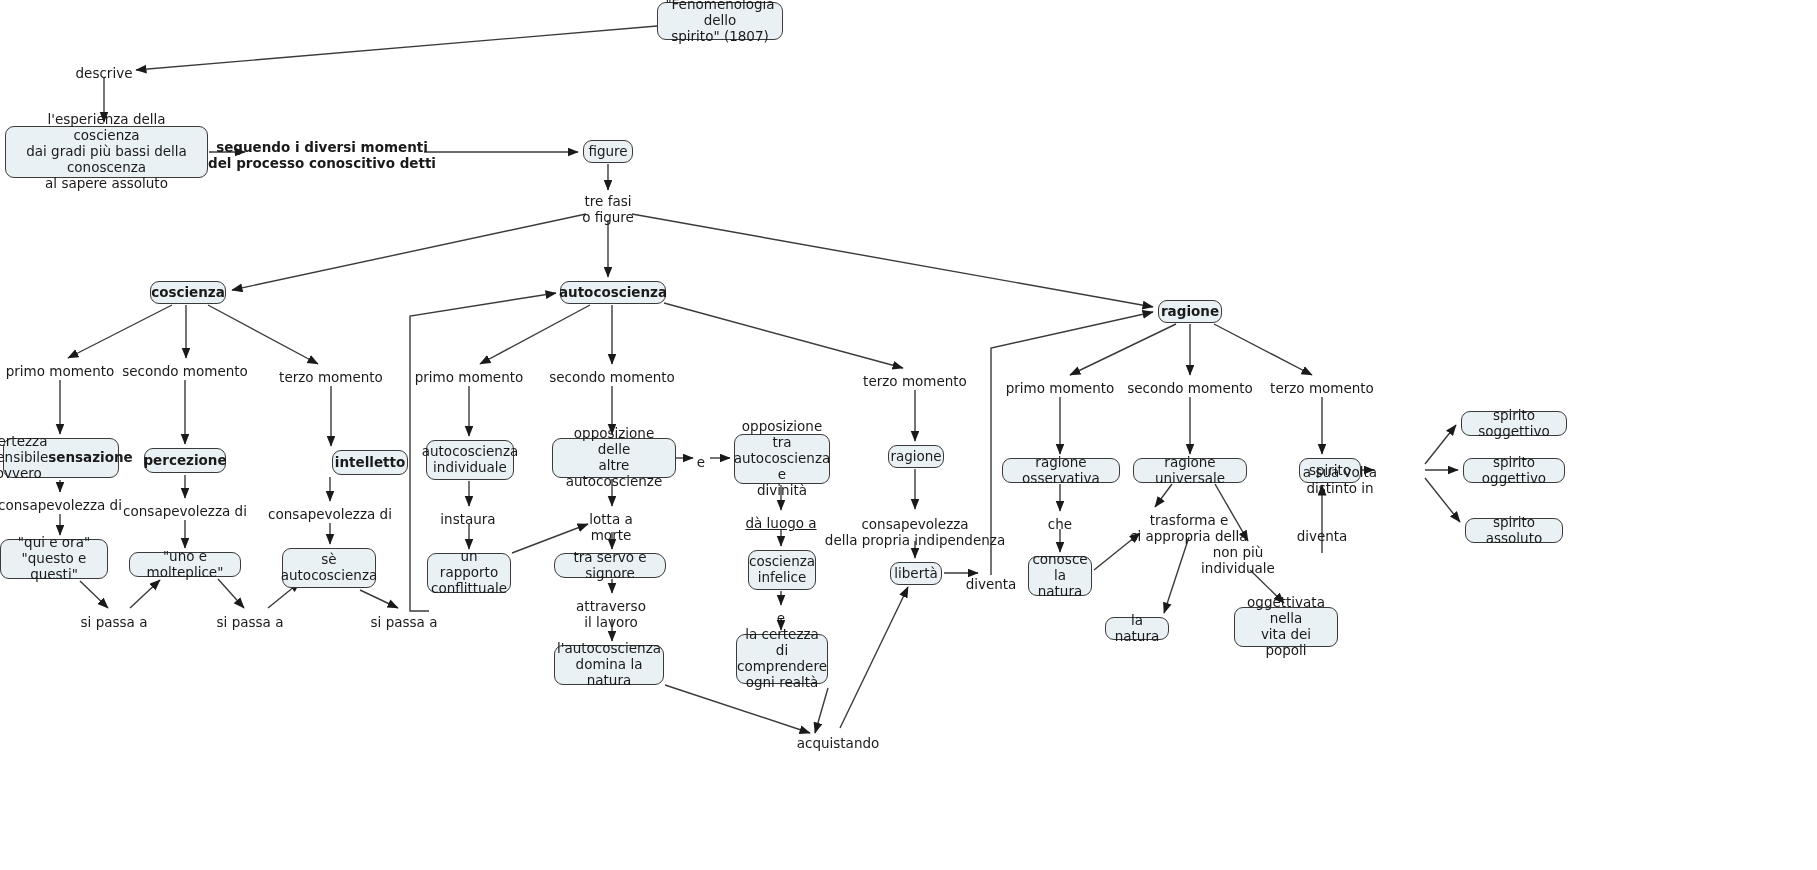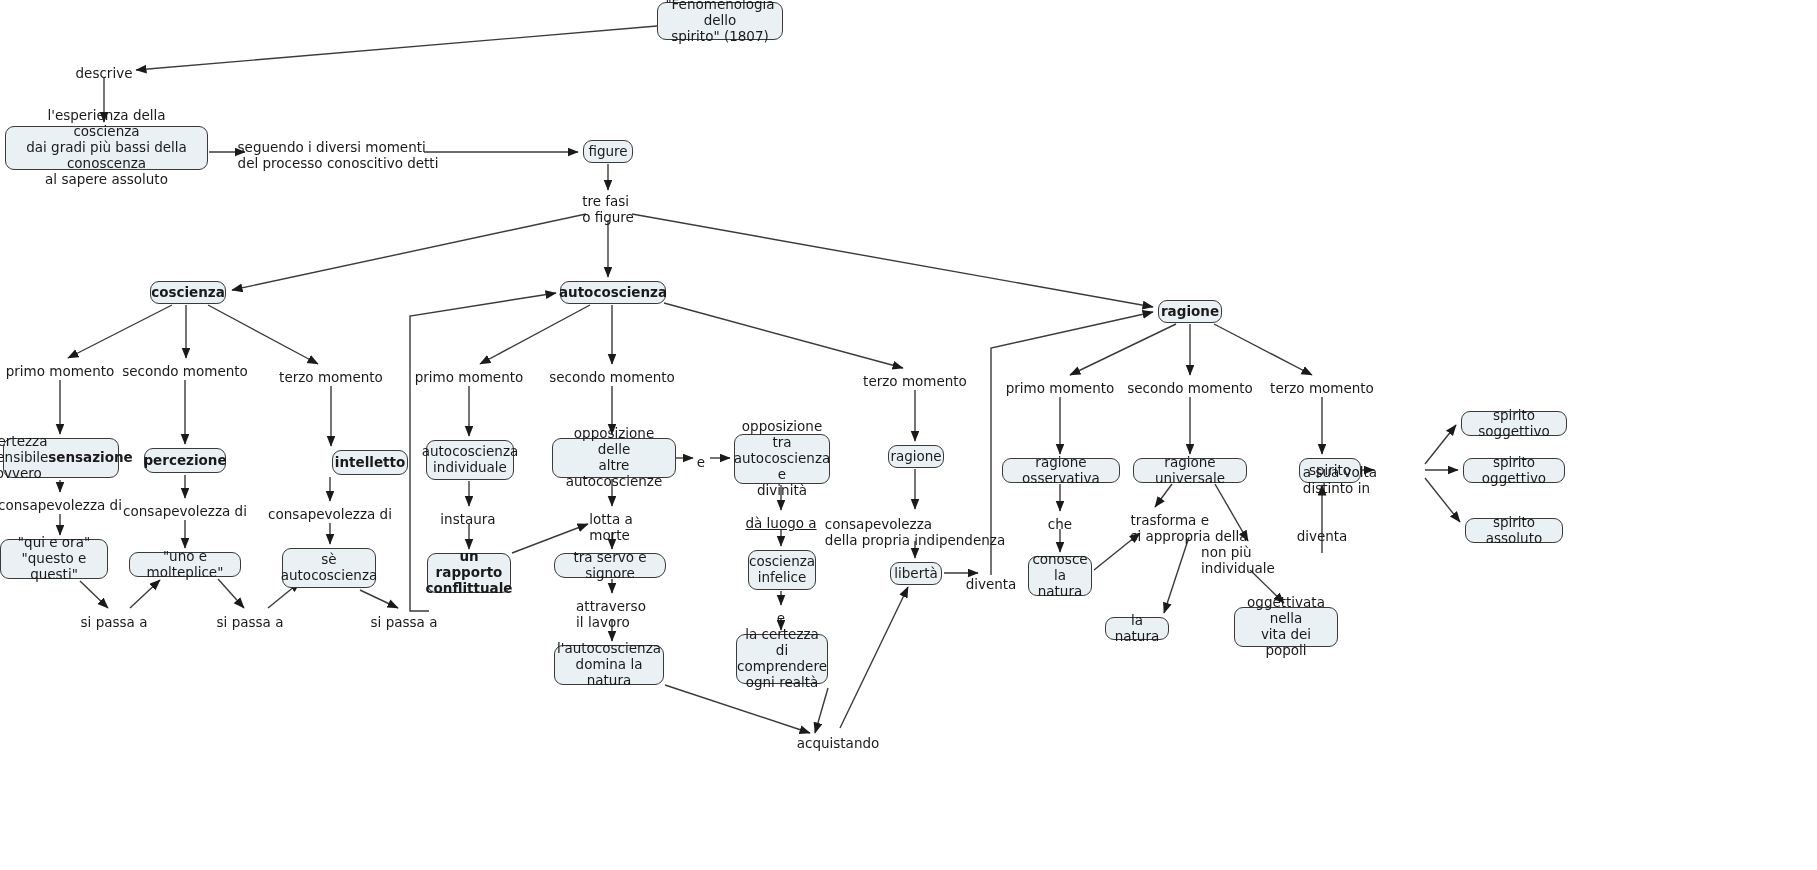--- a/index.html
+++ b/index.html
@@ -3,21 +3,21 @@
 <meta charset="utf-8">
 <style>
   html,body{margin:0;padding:0;background:#ffffff;}
   #stage{position:relative;width:1817px;height:870px;background:#ffffff;
          font-family:"DejaVu Sans","Liberation Sans",sans-serif;overflow:hidden;}
   #wires{position:absolute;left:0;top:0;width:1817px;height:870px;pointer-events:none;}
   .node{position:absolute;box-sizing:border-box;background:#eaf1f4;border:1px solid #3a3a3a;
         border-radius:9px;color:#1a1a1a;display:flex;align-items:center;justify-content:center;
         text-align:center;line-height:1.18;font-size:13.5px;padding:4px 7px;}
   .node.b{font-weight:bold;}
-  .lbl{position:absolute;color:#1a1a1a;font-size:13.5px;line-height:1.18;
+  .lbl{position:absolute;color:#1a1a1a;font-size:13.5px;line-height:1.18;text-align:center;
        white-space:pre;transform:translateX(-50%);}
 </style>
 </head>
 <body>
 
 <div id="stage">
 
   <svg id="wires" viewBox="0 0 1817 870">
     <defs>
       <marker id="ah" markerWidth="9" markerHeight="9" refX="7.5" refY="3.2" orient="auto" markerUnits="strokeWidth">
@@ -114,21 +114,21 @@
 
       <path d="M429,611 L410,611 L410,316 L556,293" marker-end="url(#ah)"></path>
 
       <path d="M991,575 L991,348 L1153,312" marker-end="url(#ah)"></path>
     </g>
   </svg>
 
   <div id="nodes-host">
       <div class="node" style="left: 657px; top: 2px; width: 126px; height: 38px; white-space: pre-line;">"Fenomenologia dello
 spirito" (1807)</div>
-      <div class="node" style="left: 5px; top: 126px; width: 203px; height: 44px; white-space: pre-line;">l'esperienza della coscienza
+      <div class="node" style="left: 5px; top: 126px; width: 203px; height: 52px; white-space: pre-line;">l'esperienza della coscienza
 dai gradi più bassi della conoscenza
 al sapere assoluto</div>
       <div class="node" style="left: 583px; top: 140px; width: 50px; height: 23px; white-space: pre-line;">figure</div>
       <div class="node b" style="left: 150px; top: 281px; width: 76px; height: 23px; white-space: pre-line;">coscienza</div>
       <div class="node b" style="left: 560px; top: 281px; width: 106px; height: 23px; white-space: pre-line;">autocoscienza</div>
       <div class="node b" style="left: 1158px; top: 300px; width: 64px; height: 23px; white-space: pre-line;">ragione</div>
       <div class="node" style="left: 3px; top: 438px; width: 116px; height: 40px; white-space: pre-line;">certezza sensibile
 ovvero <b>sensazione</b></div>
       <div class="node b" style="left: 144px; top: 448px; width: 82px; height: 25px; white-space: pre-line;">percezione</div>
       <div class="node b" style="left: 291px; top: 450px; width: 76px; height: 25px; white-space: pre-line; margin-left: 41px;">intelletto</div>
@@ -138,21 +138,21 @@
       <div class="node" style="left: 282px; top: 548px; width: 94px; height: 40px; white-space: pre-line;">sè
 autocoscienza</div>
       <div class="node" style="left: 426px; top: 440px; width: 88px; height: 40px; white-space: pre-line;">autocoscienza
 individuale</div>
       <div class="node" style="left: 552px; top: 438px; width: 124px; height: 40px; white-space: pre-line;">opposizione delle
 altre autocoscienze</div>
       <div class="node" style="left: 734px; top: 434px; width: 96px; height: 50px; white-space: pre-line;">opposizione tra
 autocoscienza e
 divinità</div>
       <div class="node" style="left: 888px; top: 445px; width: 56px; height: 23px; white-space: pre-line;">ragione</div>
-      <div class="node" style="left: 427px; top: 553px; width: 84px; height: 40px; white-space: pre-line; font-weight: bold;">un rapporto
+      <div class="node" style="left: 427px; top: 553px; width: 84px; height: 40px; white-space: pre-line;">un rapporto
 conflittuale</div>
       <div class="node" style="left: 554px; top: 553px; width: 112px; height: 25px; white-space: pre-line; border-radius: 11px;">tra servo e signore</div>
       <div class="node" style="left: 748px; top: 550px; width: 68px; height: 40px; white-space: pre-line;">coscienza
 infelice</div>
       <div class="node" style="left: 890px; top: 562px; width: 52px; height: 23px; white-space: pre-line;">libertà</div>
       <div class="node" style="left: 554px; top: 645px; width: 110px; height: 40px; white-space: pre-line;">l'autocoscienza
 domina la natura</div>
       <div class="node" style="left: 736px; top: 634px; width: 92px; height: 50px; white-space: pre-line;">la certezza di
 comprendere
 ogni realtà</div>
@@ -163,21 +163,21 @@
 la natura</div>
       <div class="node" style="left: 1105px; top: 617px; width: 64px; height: 23px; white-space: pre-line;">la natura</div>
       <div class="node" style="left: 1234px; top: 607px; width: 104px; height: 40px; white-space: pre-line;">oggettivata nella
 vita dei popoli</div>
       <div class="node" style="left: 1461px; top: 411px; width: 106px; height: 25px; white-space: pre-line;">spirito soggettivo</div>
       <div class="node" style="left: 1463px; top: 458px; width: 102px; height: 25px; white-space: pre-line;">spirito oggettivo</div>
       <div class="node" style="left: 1465px; top: 518px; width: 98px; height: 25px; white-space: pre-line;">spirito assoluto</div>
     </div>
   <div id="labels-host">
       <div class="lbl" style="left: 104px; top: 66px; white-space: pre-line;">descrive</div>
-      <div class="lbl" style="left: 338px; top: 140px; white-space: pre-line;">seguendo i diversi momenti
+      <div class="lbl" style="left: 322px; top: 140px; white-space: pre-line; font-weight: bold;">seguendo i diversi momenti
 del processo conoscitivo detti</div>
       <div class="lbl" style="left: 608px; top: 194px; white-space: pre-line;">tre fasi
 o figure</div>
       <div class="lbl" style="left: 60px; top: 364px; white-space: pre-line;">primo momento</div>
       <div class="lbl" style="left: 185px; top: 364px; white-space: pre-line;">secondo momento</div>
       <div class="lbl" style="left: 331px; top: 370px; white-space: pre-line;">terzo momento</div>
       <div class="lbl" style="left: 60px; top: 498px; white-space: pre-line;">consapevolezza di</div>
       <div class="lbl" style="left: 185px; top: 504px; white-space: pre-line;">consapevolezza di</div>
       <div class="lbl" style="left: 330px; top: 507px; white-space: pre-line;">consapevolezza di</div>
       <div class="lbl" style="left: 114px; top: 615px; white-space: pre-line;">si passa a</div>

